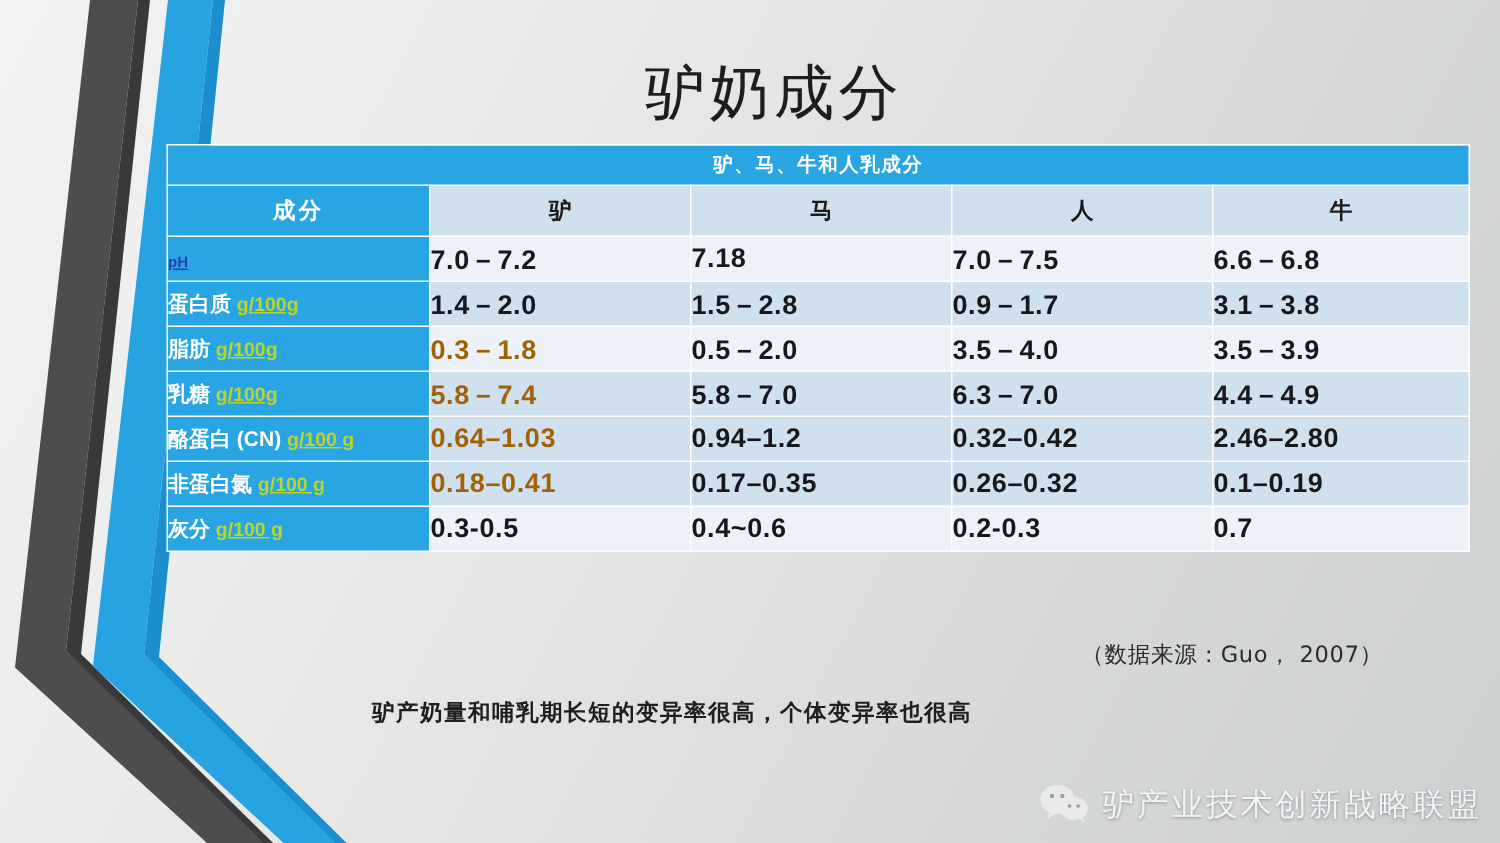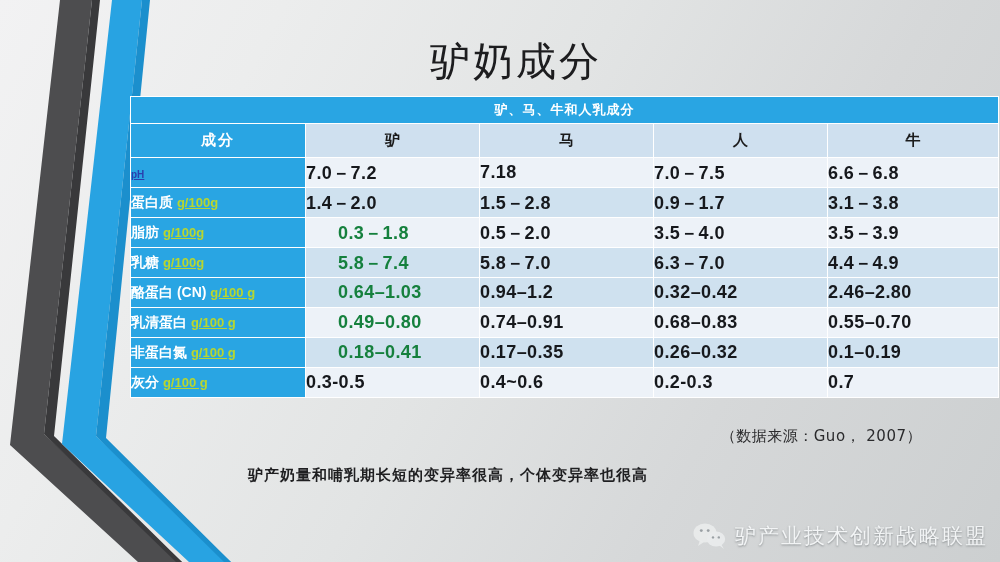--- a/index.html
+++ b/index.html
@@ -48,21 +48,20 @@
     position: absolute;
     left: 111px;
     top: 96px;
     width: 868px;
   }
   table.data {
     width: 100%;
     border-collapse: collapse;
     table-layout: fixed;
     font-size: 13px;
-    margin-left: 19px;
   }
   table.data td, table.data th {
     border: 1px solid #ffffff;
     padding: 0;
   }
   .tbl-title {
     background: #29a5e3;
     color: #ffffff;
     font-size: 13px;
     font-weight: bold;
@@ -108,21 +107,21 @@
   td.val {
     height: 29px;
     padding-left: 9px;
     font-size: 18px;
     font-weight: bold;
     color: #16181c;
     letter-spacing: 0.4px;
   }
   tr.odd td.val  { background: #edf2f8; }
   tr.even td.val { background: #cfe1ef; }
-  td.val.red { color: #15803d; padding-left: 32px; }
+  td.val.red { color: #a16207; }
 
   
   .source {
     position: absolute;
     right: 78px;
     top: 427px;
     font-size: 15px;
     color: #2a2a2c;
     font-family: "DejaVu Sans", "Liberation Sans", sans-serif;
     letter-spacing: 0.5px;
@@ -220,27 +219,20 @@
             <td class="val">6.3－7.0</td>
             <td class="val">4.4－4.9</td>
           </tr>
           <tr class="even">
             <td class="rowlabel"><span>酪蛋白 (CN)</span> <span class="unit">g/100 g</span></td>
             <td class="val red">0.64–1.03</td>
             <td class="val">0.94–1.2</td>
             <td class="val">0.32–0.42</td>
             <td class="val">2.46–2.80</td>
           </tr>
-          <tr class="odd">
-            <td class="rowlabel"><span>乳清蛋白</span> <span class="unit">g/100 g</span></td>
-            <td class="val red">0.49–0.80</td>
-            <td class="val">0.74–0.91</td>
-            <td class="val">0.68–0.83</td>
-            <td class="val">0.55–0.70</td>
-          </tr>
           <tr class="even">
             <td class="rowlabel"><span>非蛋白氮</span> <span class="unit">g/100 g</span></td>
             <td class="val red">0.18–0.41</td>
             <td class="val">0.17–0.35</td>
             <td class="val">0.26–0.32</td>
             <td class="val">0.1–0.19</td>
           </tr>
           <tr class="odd">
             <td class="rowlabel"><span>灰分</span> <span class="unit">g/100 g</span></td>
             <td class="val">0.3-0.5</td>

